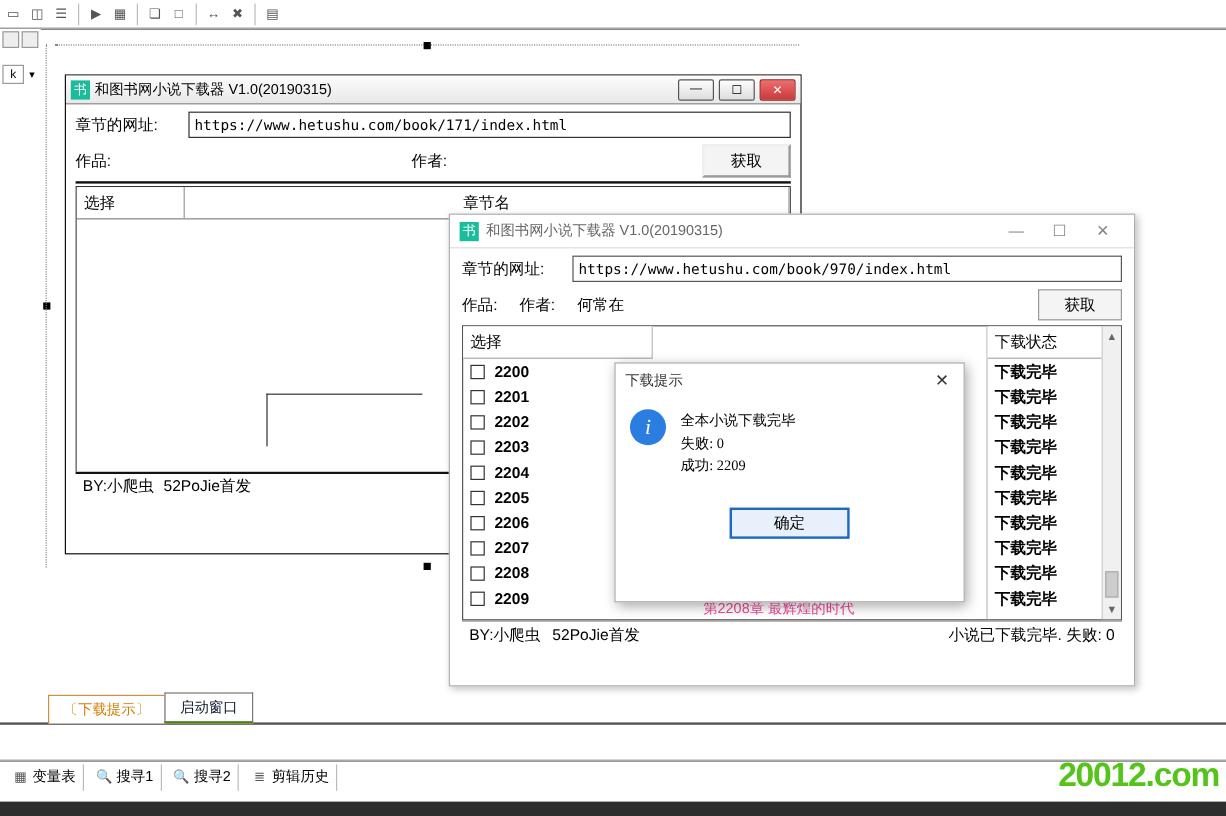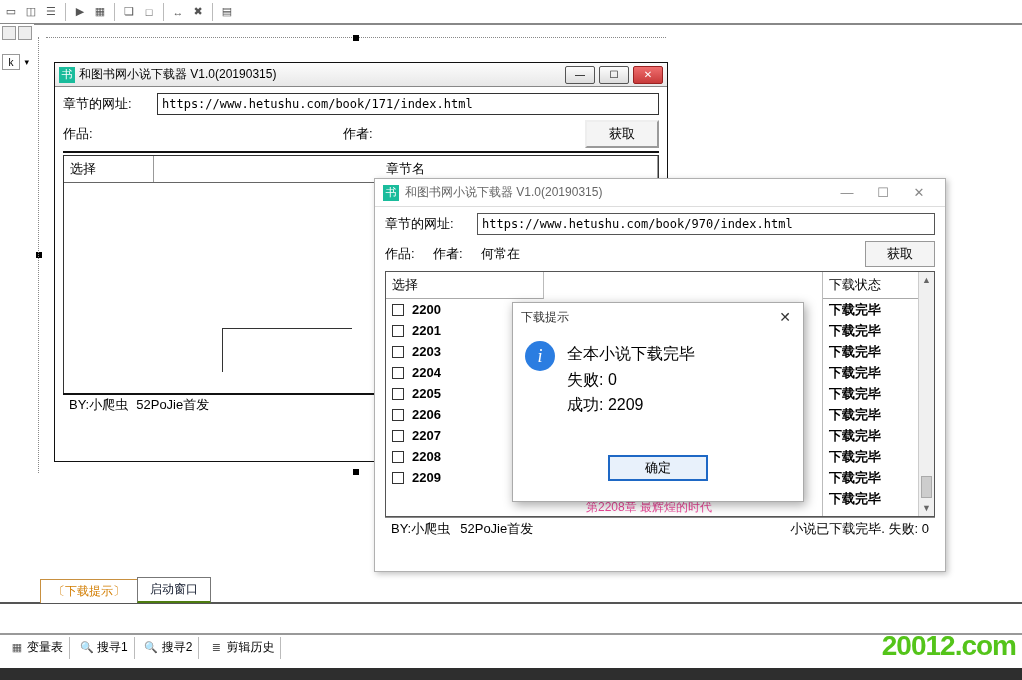--- a/index.html
+++ b/index.html
@@ -76,22 +76,22 @@
 .chapter-peek { position: absolute; left: 200px; bottom: 0; font-size: 12px; color: #ec4899; }
 .status2 { height: 22px; border-top: 1px solid #888; display: flex; align-items: center; padding: 0 6px; gap: 10px; }
 .status2 .right { margin-left: auto; }
 
 
 .dlg { position: absolute; left: 512px; top: 302px; width: 292px; height: 200px; background: #fff; border: 1px solid #aaa; box-shadow: 2px 3px 10px rgba(0,0,0,.35); z-index: 50; }
 .dlg-title { height: 28px; display: flex; align-items: center; padding: 0 8px; font-size: 12px; color: #333; }
 .dlg-close { margin-left: auto; width: 20px; height: 20px; display: flex; align-items: center; justify-content: center; font-size: 14px; }
 .dlg-body { display: flex; padding: 10px 12px; gap: 12px; }
 .info-icon { width: 30px; height: 30px; border-radius: 50%; background: #2b7de1; color: #fff; display: flex; align-items: center; justify-content: center; font-size: 18px; font-family: Georgia, serif; font-style: italic; }
-.dlg-text { line-height: 1.6; font-size: 16px; }
-.dlg-foot { display: flex; justify-content: center; margin-top: 27px; }
+.dlg-text { line-height: 1.6; font-size: 12px; font-family: Liberation Serif, serif; }
+.dlg-foot { display: flex; justify-content: center; margin-top: 14px; }
 .dlg-ok { width: 100px; height: 26px; border: 2px solid #1e68c5; background: #e8f1fb; font-size: 13px; }
 
 
 .bottom-wrap { position: absolute; left: 0; right: 0; bottom: 0; height: 100px; background: #fff; }
 .tab-bar { display: flex; align-items: flex-end; height: 24px; border-bottom: 2px solid #555; padding-left: 40px; gap: 0; }
 .tab { padding: 3px 12px; border: 1px solid #777; border-bottom: none; background: #fff; font-size: 12px; position: relative; top: 1px; margin-right: -1px; }
 .tab.orange { color: #d27d00; border-color: #c89040; }
 .tab.active { color: #0f172a; font-weight: normal; border-bottom: 2px solid #4d7c0f; z-index: 2; }
 .status-toolbar { height: 26px; border-top: 1px solid #999; display: flex; align-items: center; padding: 0 4px; gap: 4px; }
 .st-seg { display: flex; align-items: center; gap: 3px; padding: 0 6px; border-right: 1px solid #bbb; height: 22px; }
@@ -204,20 +204,24 @@
               <div class="trow">
                 <span class="chk"></span>
                 <span>2200</span>
               </div>
               <div class="trow">
                 <span class="chk"></span>
                 <span>2201</span>
               </div>
               <div class="trow">
                 <span class="chk"></span>
+                <span>2202</span>
+              </div>
+              <div class="trow">
+                <span class="chk"></span>
                 <span>2203</span>
               </div>
               <div class="trow">
                 <span class="chk"></span>
                 <span>2204</span>
               </div>
               <div class="trow">
                 <span class="chk"></span>
                 <span>2205</span>
               </div>

